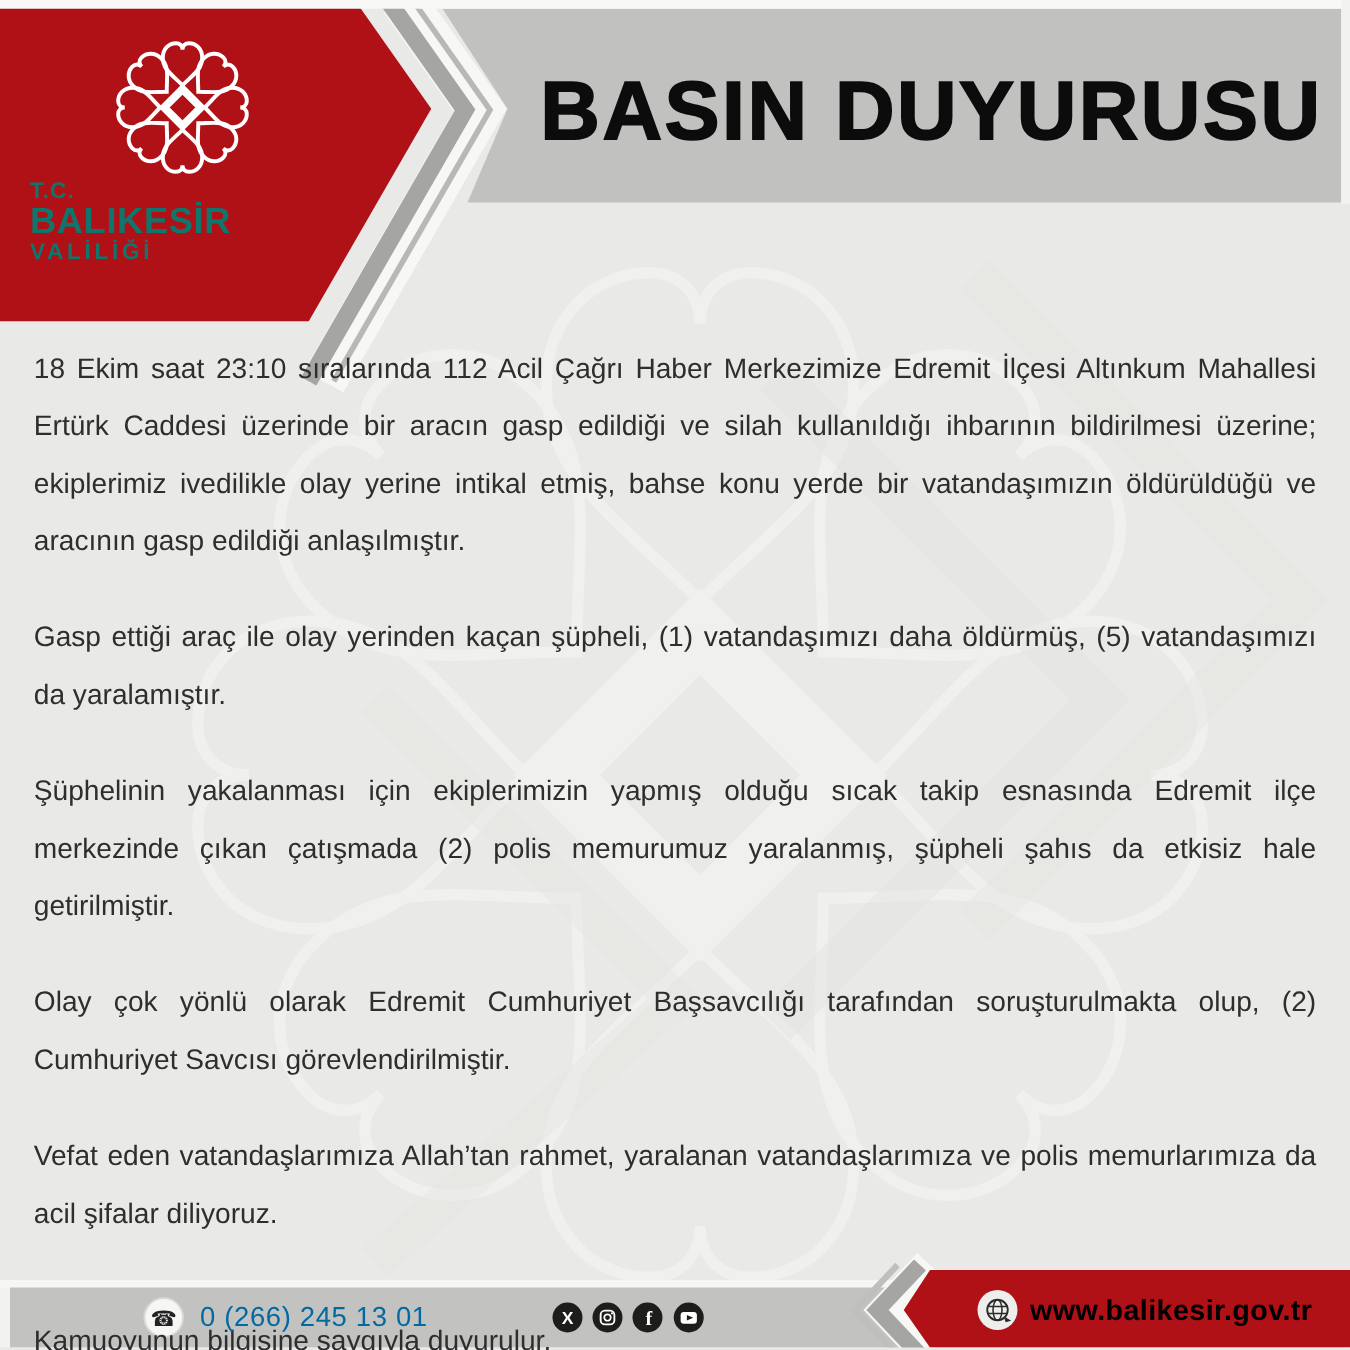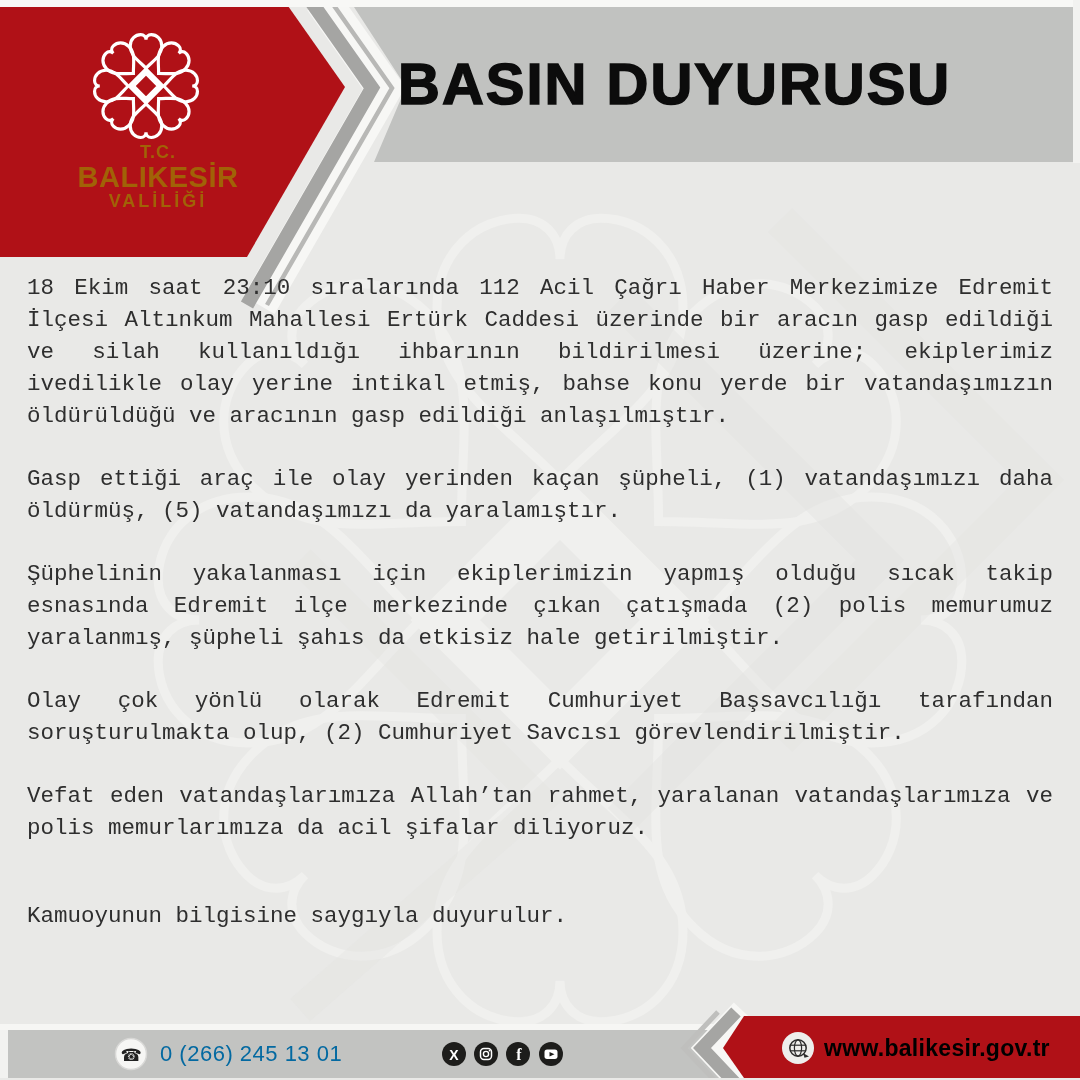--- a/index.html
+++ b/index.html
@@ -3,34 +3,34 @@
 <meta charset="utf-8">
 <style>
   html,body{margin:0;padding:0;}
   .page{
     position:relative;width:1080px;height:1080px;overflow:hidden;
     background:#e9e9e7;font-family:"Liberation Sans",sans-serif;
   }
   svg{display:block;}
   .abs{position:absolute;}
   
-  .brand-text{left:48px;width:220px;text-align:center;color:#a16207;}
+  .brand-text{left:24px;width:220px;text-align:left;color:#0f766e;}
   .brand-tc{top:142px;font-size:18px;font-weight:bold;letter-spacing:1px;}
   .brand-name{top:161px;font-size:29px;font-weight:bold;letter-spacing:.5px;}
   .brand-sub{top:191px;font-size:18px;font-weight:bold;letter-spacing:3px;}
   .header-title{
     left:398px;top:50px;width:660px;
-    font-size:58px;font-weight:bold;letter-spacing:2px;color:#0c0c0c;
-    -webkit-text-stroke:1.5px #0c0c0c;white-space:nowrap;
+    font-size:66px;font-weight:bold;letter-spacing:2px;color:#0c0c0c;
+    -webkit-text-stroke:1.5px #0c0c0c;white-space:nowrap;text-align:right;
   }
   
   .body-text{left:27px;top:272px;width:1026px;}
   .body-text p{
-    margin:0 0 31px 0;font-size:22.5px;line-height:32px;
-    text-align:justify;color:#2e2e2e;font-family:Liberation Mono, monospace;
+    margin:0 0 31px 0;font-size:22.5px;line-height:46px;
+    text-align:justify;color:#2e2e2e;
   }
   .body-text p.closing{margin-top:56px;}
   
   .phone-label{left:160px;top:1041px;font-size:22px;color:#0369a1;letter-spacing:.5px;white-space:nowrap;}
   .site-label{left:824px;top:1035px;width:210px;text-align:center;font-size:23px;font-weight:bold;color:#000000;letter-spacing:.3px;white-space:nowrap;}
 </style>
 </head>
 <body>
 
 <div class="page">

